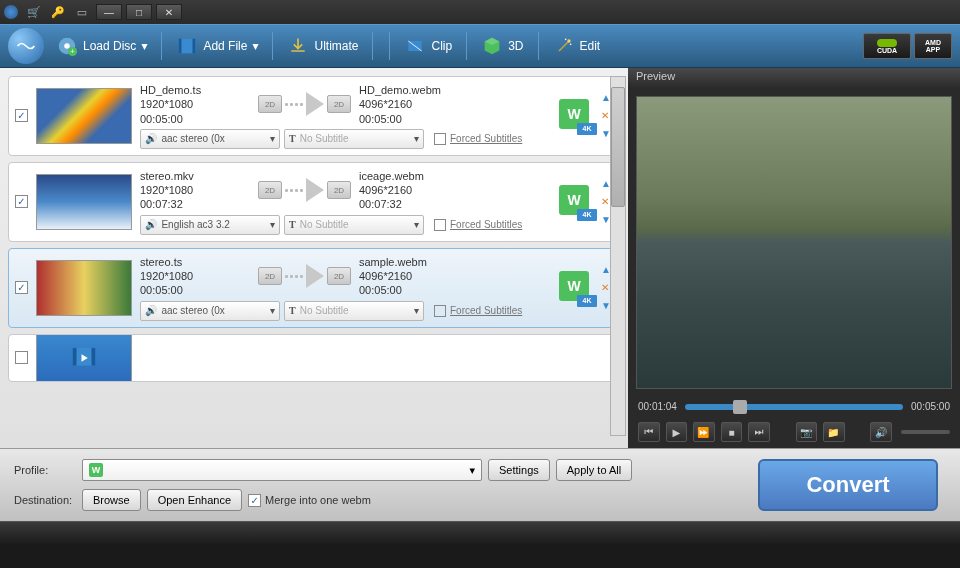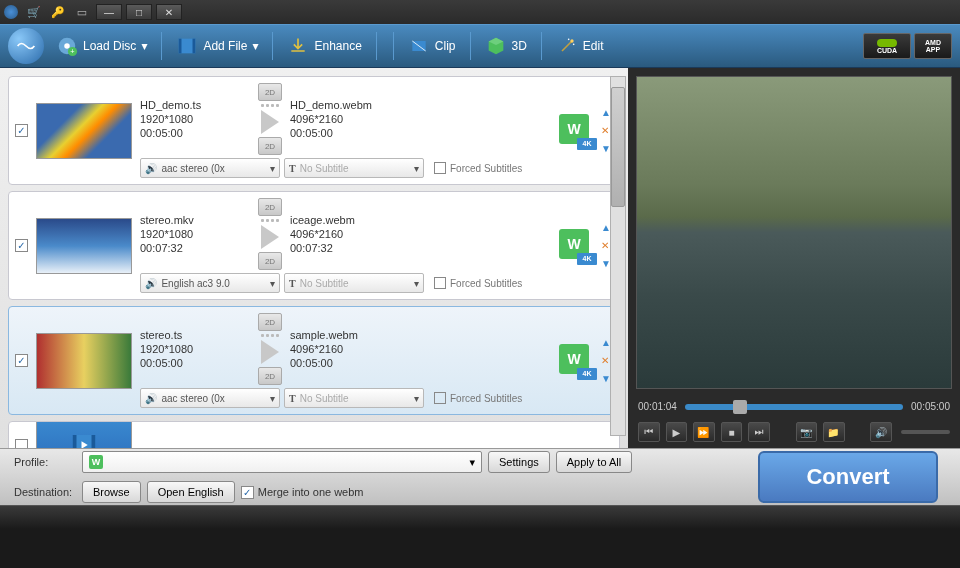--- a/index.html
+++ b/index.html
@@ -26,49 +26,49 @@
 .file-item.selected { background: linear-gradient(#eef4fa, #d8e8f4); border-color: #8ab8e0; }
 .checkbox { width: 13px; height: 13px; border: 1px solid #888; background: #fff; display: flex; align-items: center; justify-content: center; color: #2a6aaa; font-size: 10px; cursor: pointer; }
 .thumb { width: 96px; height: 56px; background: #333; border: 1px solid #999; }
 .thumb1 { background: linear-gradient(135deg, #3a6aaf 30%, #e8d030 45%, #ff8c00 55%, #3a6aaf 70%); }
 .thumb2 { background: linear-gradient(#2a4a8a, #4a8aca, #e8f0f8); }
 .thumb3 { background: linear-gradient(90deg, #b03030, #e8d060, #3a7a3a); }
 .thumb4 { background: linear-gradient(#3a8ad0, #2a6aba); display: flex; align-items: center; justify-content: center; }
 .file-info { flex: 1; display: flex; flex-direction: column; gap: 3px; }
 .info-row { display: flex; align-items: center; gap: 8px; }
 .src-info { display: flex; flex-direction: column; font-size: 11px; color: #333; line-height: 1.3; width: 110px; }
-.convert-arrow { display: flex; align-items: center; gap: 3px; flex-direction: column; }
+.convert-arrow { display: flex; align-items: center; gap: 3px; }
 .dim-box { width: 24px; height: 18px; background: linear-gradient(#e8e8e8, #c8c8c8); border: 1px solid #aaa; border-radius: 2px; font-size: 8px; display: flex; align-items: center; justify-content: center; color: #777; }
 .arrow-shape { width: 0; height: 0; border-left: 18px solid #c8c8c8; border-top: 12px solid transparent; border-bottom: 12px solid transparent; }
 .dots { display: flex; gap: 2px; }
 .dot { width: 3px; height: 3px; background: #bbb; border-radius: 1px; }
 .dst-info { display: flex; flex-direction: column; font-size: 11px; color: #333; line-height: 1.3; width: 90px; }
 .dropdown-row { display: flex; align-items: center; gap: 4px; }
 .dd { height: 20px; background: linear-gradient(#fff, #e8e8e8); border: 1px solid #b8b8b8; border-radius: 2px; display: flex; align-items: center; padding: 0 4px; font-size: 10px; color: #555; cursor: pointer; }
 .dd-audio { width: 140px; }
 .dd-sub { width: 140px; }
 .force-check { width: 12px; height: 12px; border: 1px solid #888; margin-left: 6px; }
-.force-label { font-size: 10px; color: #777; }
+.force-label { font-size: 10px; color: #777; text-decoration: underline; }
 .format-badge { width: 34px; height: 34px; position: relative; }
 .fb-main { width: 30px; height: 30px; background: #4dbf5d; border-radius: 3px; display: flex; align-items: center; justify-content: center; color: #fff; font-size: 14px; font-weight: bold; }
 .fb-4k { position: absolute; bottom: -2px; right: -4px; width: 20px; height: 12px; background: #3a8ad0; color: #fff; font-size: 7px; font-weight: bold; display: flex; align-items: center; justify-content: center; border-radius: 1px; }
 .item-btns { display: flex; flex-direction: column; gap: 6px; }
 .item-btn { width: 12px; height: 12px; font-size: 10px; cursor: pointer; }
 .preview-panel { width: 332px; background: #2a2a2a; display: flex; flex-direction: column; }
 .preview-header { height: 20px; background: linear-gradient(#4a4a4a, #2a2a2a); color: #ccc; font-size: 11px; padding: 2px 8px; }
 .preview-video { flex: 1; margin: 8px; background: #000; border: 1px solid #555; position: relative; overflow: hidden; }
 .video-scene { width: 100%; height: 100%; background: linear-gradient(#8a9a7a 0%, #6a7a5a 35%, #5a6a4a 45%, #4a5a5a 50%, #3a4a4a 70%, #2a3a3a 100%); }
 .playback-bar { padding: 4px 10px; }
 .time-row { display: flex; align-items: center; gap: 8px; color: #ccc; font-size: 10px; }
 .slider { flex: 1; height: 6px; background: #3a8ac8; border-radius: 3px; position: relative; }
 .slider-thumb { position: absolute; left: 22%; top: -4px; width: 14px; height: 14px; background: #aaa; border-radius: 2px; }
 .control-row { display: flex; align-items: center; gap: 6px; padding: 6px 10px; }
 .ctrl-btn { width: 22px; height: 20px; background: linear-gradient(#4a4a4a, #2a2a2a); border: 1px solid #555; border-radius: 2px; display: flex; align-items: center; justify-content: center; color: #ccc; font-size: 10px; cursor: pointer; }
 .vol-slider { width: 50px; height: 4px; background: #555; border-radius: 2px; margin-left: 3px; }
-.bottom-bar { background: linear-gradient(#e8e8e8, #c0c0c0); padding: 2px 14px; display: flex; align-items: center; gap: 12px; border-top: 1px solid #999; }
+.bottom-bar { background: linear-gradient(#e8e8e8, #c0c0c0); padding: 10px 14px; display: flex; align-items: center; gap: 12px; border-top: 1px solid #999; }
 .form-col { display: flex; flex-direction: column; gap: 8px; }
 .form-row { display: flex; align-items: center; gap: 6px; }
 .form-label { font-size: 11px; color: #333; width: 62px; }
 .form-input { height: 22px; width: 400px; background: #fff; border: 1px solid #8a8a8a; border-radius: 2px; padding: 0 6px; font-size: 11px; display: flex; align-items: center; cursor: pointer; }
 .form-input.profile { background: linear-gradient(#fff, #f0f0f0); display: flex; justify-content: space-between; }
 .sm-btn { height: 22px; padding: 0 10px; background: linear-gradient(#f8f8f8, #d8d8d8); border: 1px solid #888; border-radius: 3px; font-size: 11px; cursor: pointer; display: flex; align-items: center; }
 .merge-check-wrap { display: flex; align-items: center; gap: 4px; }
 .convert-btn { width: 180px; height: 52px; background: linear-gradient(#6aa8e8, #4a7ac0); border: 2px solid #3a6aa8; border-radius: 6px; display: flex; align-items: center; justify-content: center; color: #fff; font-size: 22px; font-weight: bold; cursor: pointer; margin-left: auto; margin-right: 8px; }
 .footer { height: 24px; background: linear-gradient(#3a3a3a, #1a1a1a); border-top: 1px solid #555; }
 .scrollbar { position: absolute; right: 2px; top: 8px; width: 16px; height: 360px; background: #e0e0e0; border: 1px solid #b0b0b0; }
@@ -120,21 +120,21 @@
     <span>Add File</span>
     <span>▾</span>
   </div>
   <div class="sep"></div>
   <div class="tool-item">
     <span class="tool-icon">
         <svg viewBox="0 0 24 24" width="20" height="20">
           <path d="M12 3 L12 14 M7 10 L12 15 L17 10 M4 18 L20 18" stroke="#e0c040" stroke-width="2" fill="none"></path>
         </svg>
       </span>
-    <span>Enhance</span>
+    <span>Ultimate</span>
   </div>
   <div class="sep"></div>
   <div class="sep"></div>
   <div class="tool-item">
     <span class="tool-icon">
         <svg viewBox="0 0 24 24" width="20" height="20">
           <rect x="4" y="6" width="16" height="12" fill="#3a8ad0"></rect>
           <line x1="4" y1="6" x2="20" y2="18" stroke="#fff"></line>
         </svg>
       </span>
@@ -252,21 +252,21 @@
         </div>
         <div class="dst-info">
           <span>iceage.webm</span>
           <span>4096*2160</span>
           <span>00:07:32</span>
         </div>
       </div>
       <div class="dropdown-row">
         <div class="dd dd-audio">
           <span style="margin-right:4px">🔊</span>
-                <span style="flex:1">English ac3 9.0</span>
+                <span style="flex:1">English ac3 3.2</span>
                 <span>▾</span>
         </div>
         <div class="dd dd-sub">
           <span style="margin-right:4px;font-family:serif;font-weight:bold">T</span>
                 <span style="flex:1;color:#aaa">No Subtitle</span>
                 <span>▾</span>
         </div>
         <div class="force-check"></div>
         <span class="force-label">Forced Subtitles</span>
       </div>
@@ -345,20 +345,21 @@
             <polygon points="10,9 10,15 15,12" fill="#fff"></polygon>
           </svg>
       </div>
     </div>
     <div class="scrollbar">
       <div class="scroll-thumb"></div>
     </div>
   </div>
 
   <div class="preview-panel">
+    <div class="preview-header">Preview</div>
     <div class="preview-video">
       <div class="video-scene"></div>
     </div>
     <div class="playback-bar">
       <div class="time-row">
         <span>00:01:04</span>
         <div class="slider">
           <div class="slider-thumb"></div>
         </div>
         <span>00:05:00</span>
@@ -389,21 +390,21 @@
           <span style="width:14px;height:14px;background:#4dbf5d;border-radius:2px;color:#fff;font-size:9px;display:flex;align-items:center;justify-content:center;font-weight:bold">W</span>
         </span>
         <span>▾</span>
       </div>
       <div class="sm-btn">Settings</div>
       <div class="sm-btn">Apply to All</div>
     </div>
     <div class="form-row">
       <div class="form-label">Destination:</div>
       <div class="sm-btn">Browse</div>
-      <div class="sm-btn">Open English</div>
+      <div class="sm-btn">Open Enhance</div>
       <div class="merge-check-wrap">
         <div class="checkbox">✓</div>
         <span style="font-size:11px;color:#333">Merge into one webm</span>
       </div>
     </div>
   </div>
   <div class="convert-btn">Convert</div>
 </div>
 
 <div class="footer"></div>

